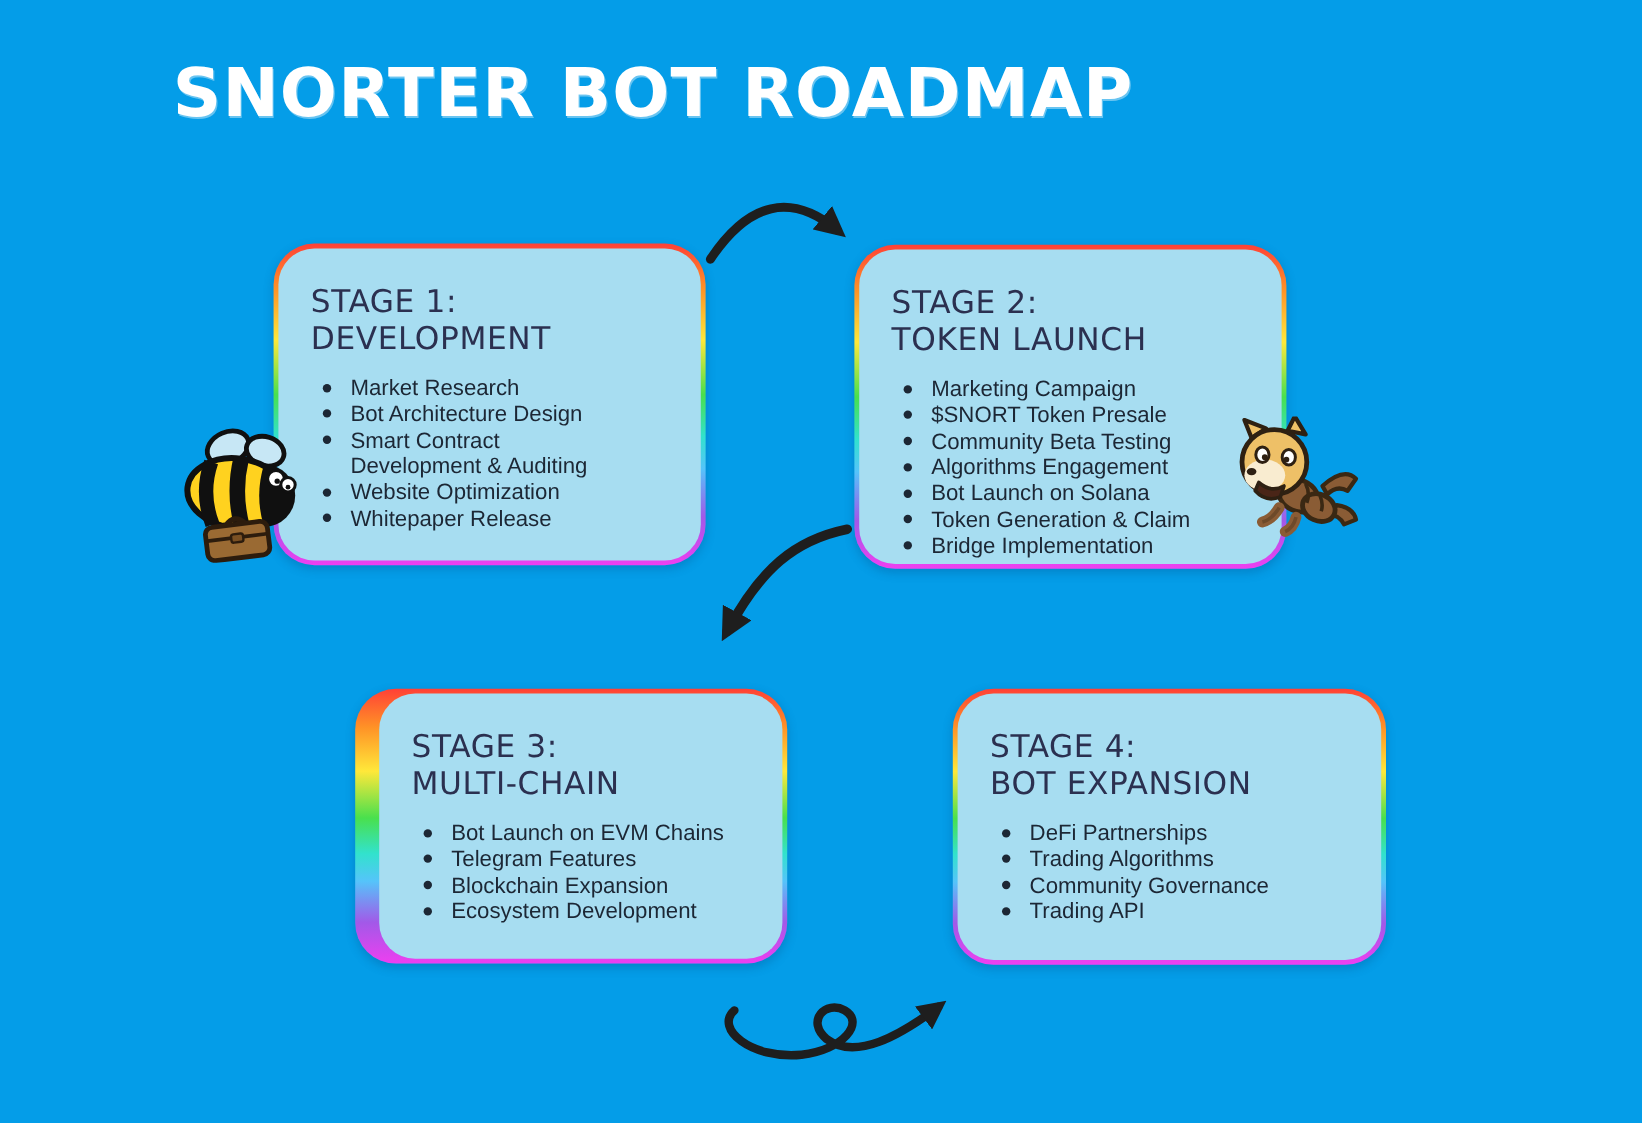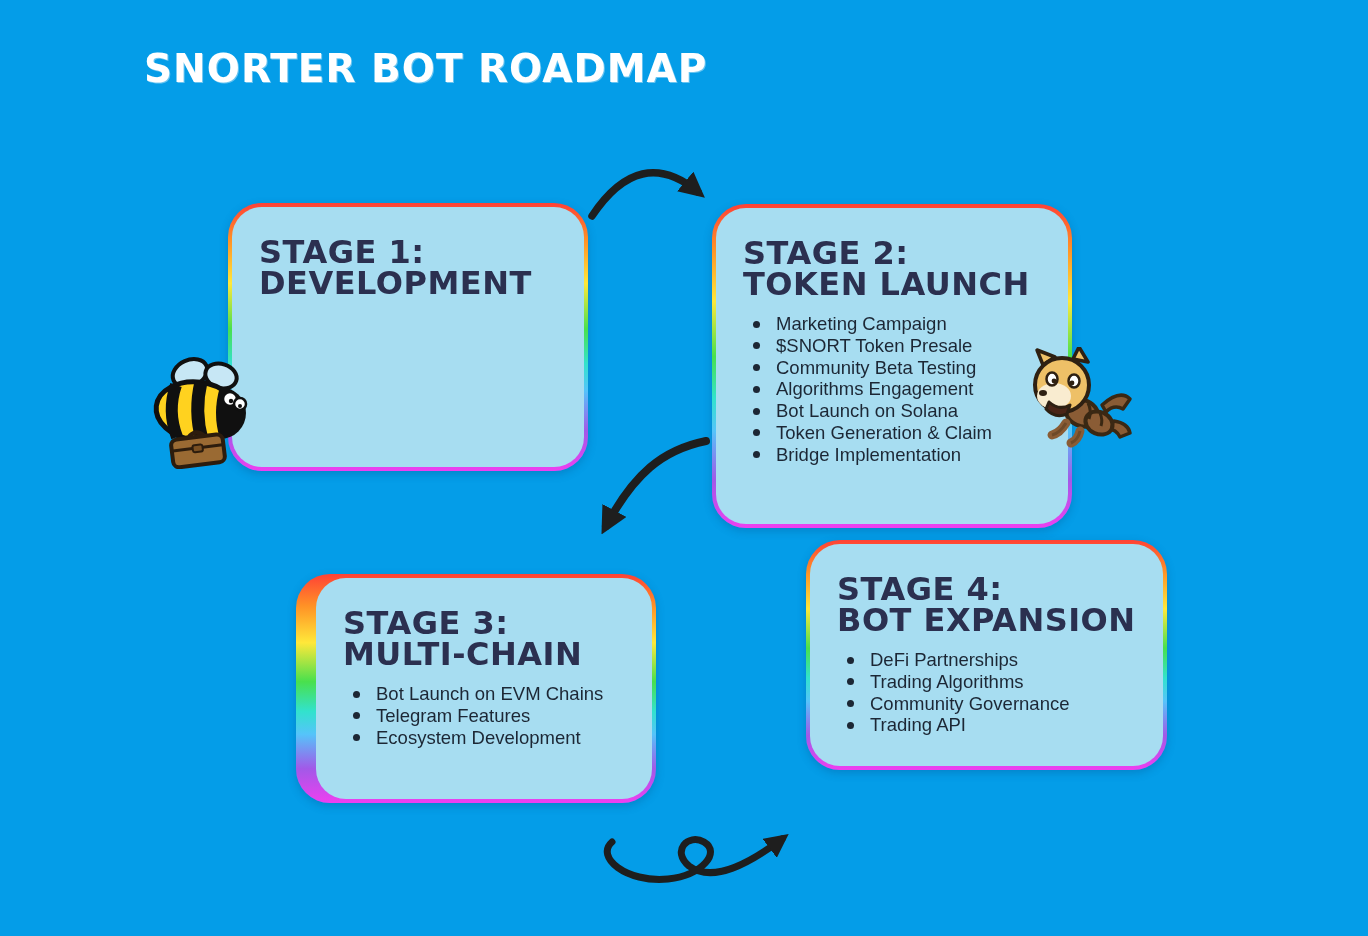--- a/index.html
+++ b/index.html
@@ -14,75 +14,83 @@
   *{margin:0;padding:0;box-sizing:border-box;}
   html,body{width:1368px;height:936px;}
   body{font-family:"Liberation Sans",sans-serif;}
   .canvas{
     position:relative;width:1368px;height:936px;
     background:var(--bg);overflow:hidden;
   }
   .title{
     position:absolute;left:144px;top:46px;
     font-family:"DejaVu Sans",sans-serif;
-    font-weight:900;font-size:39px;letter-spacing:1px;
+    font-weight:900;font-size:56px;letter-spacing:1px;
     color:var(--title);
     text-shadow:1px 1px 0 rgba(255,255,255,.4);
     white-space:nowrap;
   }
   .card{
     position:absolute;border-radius:34px;padding:4px;
     background:var(--rainbow);
     box-shadow:0 3px 8px rgba(0,60,110,.25);
     z-index:1;
   }
   .card-inner{
     width:100%;height:100%;border-radius:30px;
     background:var(--card);
     padding:30px 14px 10px 27px;
     overflow:hidden;
   }
   .stage-heading{
     font-family:"DejaVu Sans",sans-serif;
-    font-weight:700;font-size:32px;line-height:31px;
+    font-weight:400;font-size:26px;line-height:31px;
     letter-spacing:.5px;color:var(--heading);
     white-space:pre-line;
   }
   .stage-list{
     list-style:none;margin-top:13px;
   }
   .stage-list li{
     position:relative;padding-left:33px;
     font-size:18.5px;line-height:21.8px;
     color:var(--text);white-space:pre-line;
   }
   .stage-list li::before{
     content:"";position:absolute;left:10px;top:7.5px;
     width:7px;height:7px;border-radius:50%;background:var(--text);
   }
   #card-stage-1{left:228px;top:203px;width:360px;height:268px;}
-  #card-stage-2{left:712px;top:204px;width:360px;height:324px;}
+  #card-stage-2{left:712px;top:204px;width:360px;height:270px;}
   #card-stage-3{left:296px;top:574px;width:360px;height:229px;padding-left:20px;}
-  #card-stage-4{left:794px;top:540px;width:361px;height:230px;margin-left:12px;}
+  #card-stage-4{left:794px;top:574px;width:361px;height:230px;}
   .arrows{position:absolute;inset:0;z-index:2;pointer-events:none;}
   .character{position:absolute;z-index:5;}
   #bee{left:137px;top:351px;width:118px;height:118px;}
   #doge{left:1022px;top:347px;width:114px;height:106px;}
 </style>
 </head>
 <body>
 
 <div class="canvas">
 
   <h1 class="title">SNORTER BOT ROADMAP</h1>
 
   <div class="card" id="card-stage-1">
     <div class="card-inner">
       <h2 class="stage-heading">STAGE 1:
 DEVELOPMENT</h2>
+      <ul class="stage-list">
+        <li>Market Research</li>
+        <li>Bot Architecture Design</li>
+        <li>Smart Contract
+Development &amp; Auditing</li>
+        <li>Website Optimization</li>
+        <li>Whitepaper Release</li>
+      </ul>
     </div>
   </div>
 
   <div class="card" id="card-stage-2">
     <div class="card-inner">
       <h2 class="stage-heading">STAGE 2:
 TOKEN LAUNCH</h2>
       <ul class="stage-list">
         <li>Marketing Campaign</li>
         <li>$SNORT Token Presale</li>
@@ -95,20 +103,21 @@
     </div>
   </div>
 
   <div class="card" id="card-stage-3">
     <div class="card-inner">
       <h2 class="stage-heading">STAGE 3:
 MULTI-CHAIN</h2>
       <ul class="stage-list">
         <li>Bot Launch on EVM Chains</li>
         <li>Telegram Features</li>
+        <li>Blockchain Expansion</li>
         <li>Ecosystem Development</li>
       </ul>
     </div>
   </div>
 
   <div class="card" id="card-stage-4">
     <div class="card-inner">
       <h2 class="stage-heading">STAGE 4:
 BOT EXPANSION</h2>
       <ul class="stage-list">

